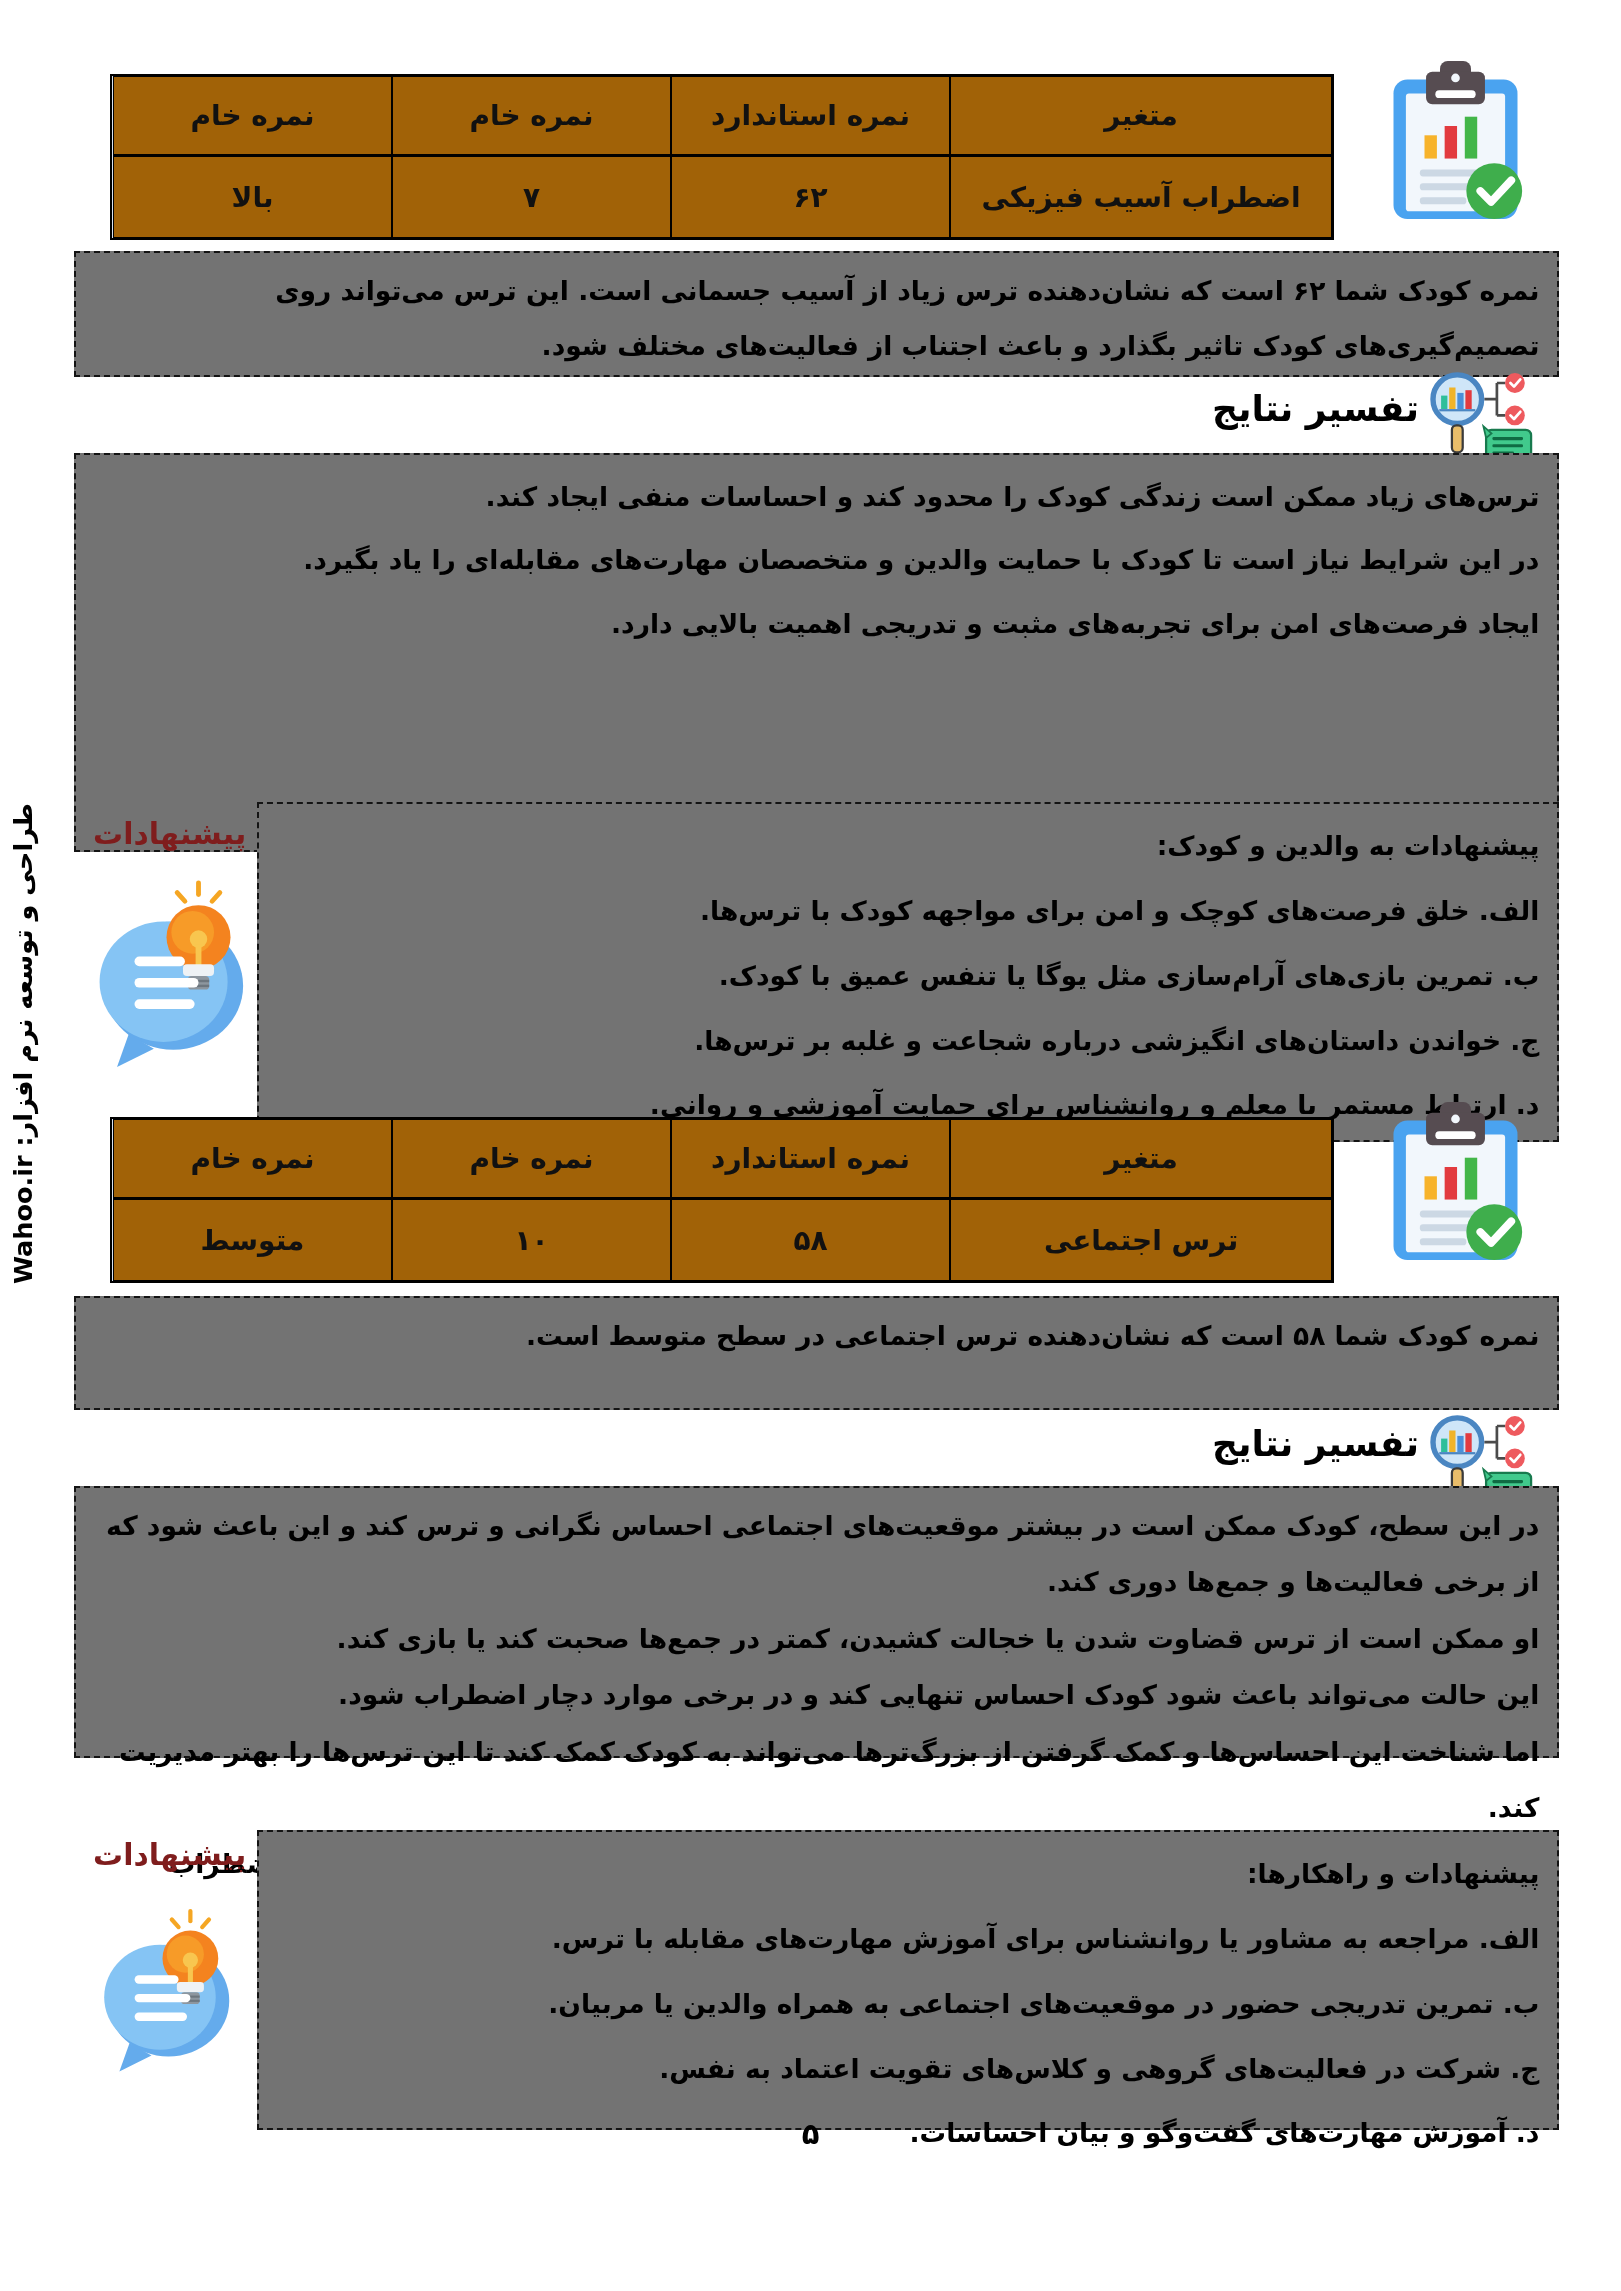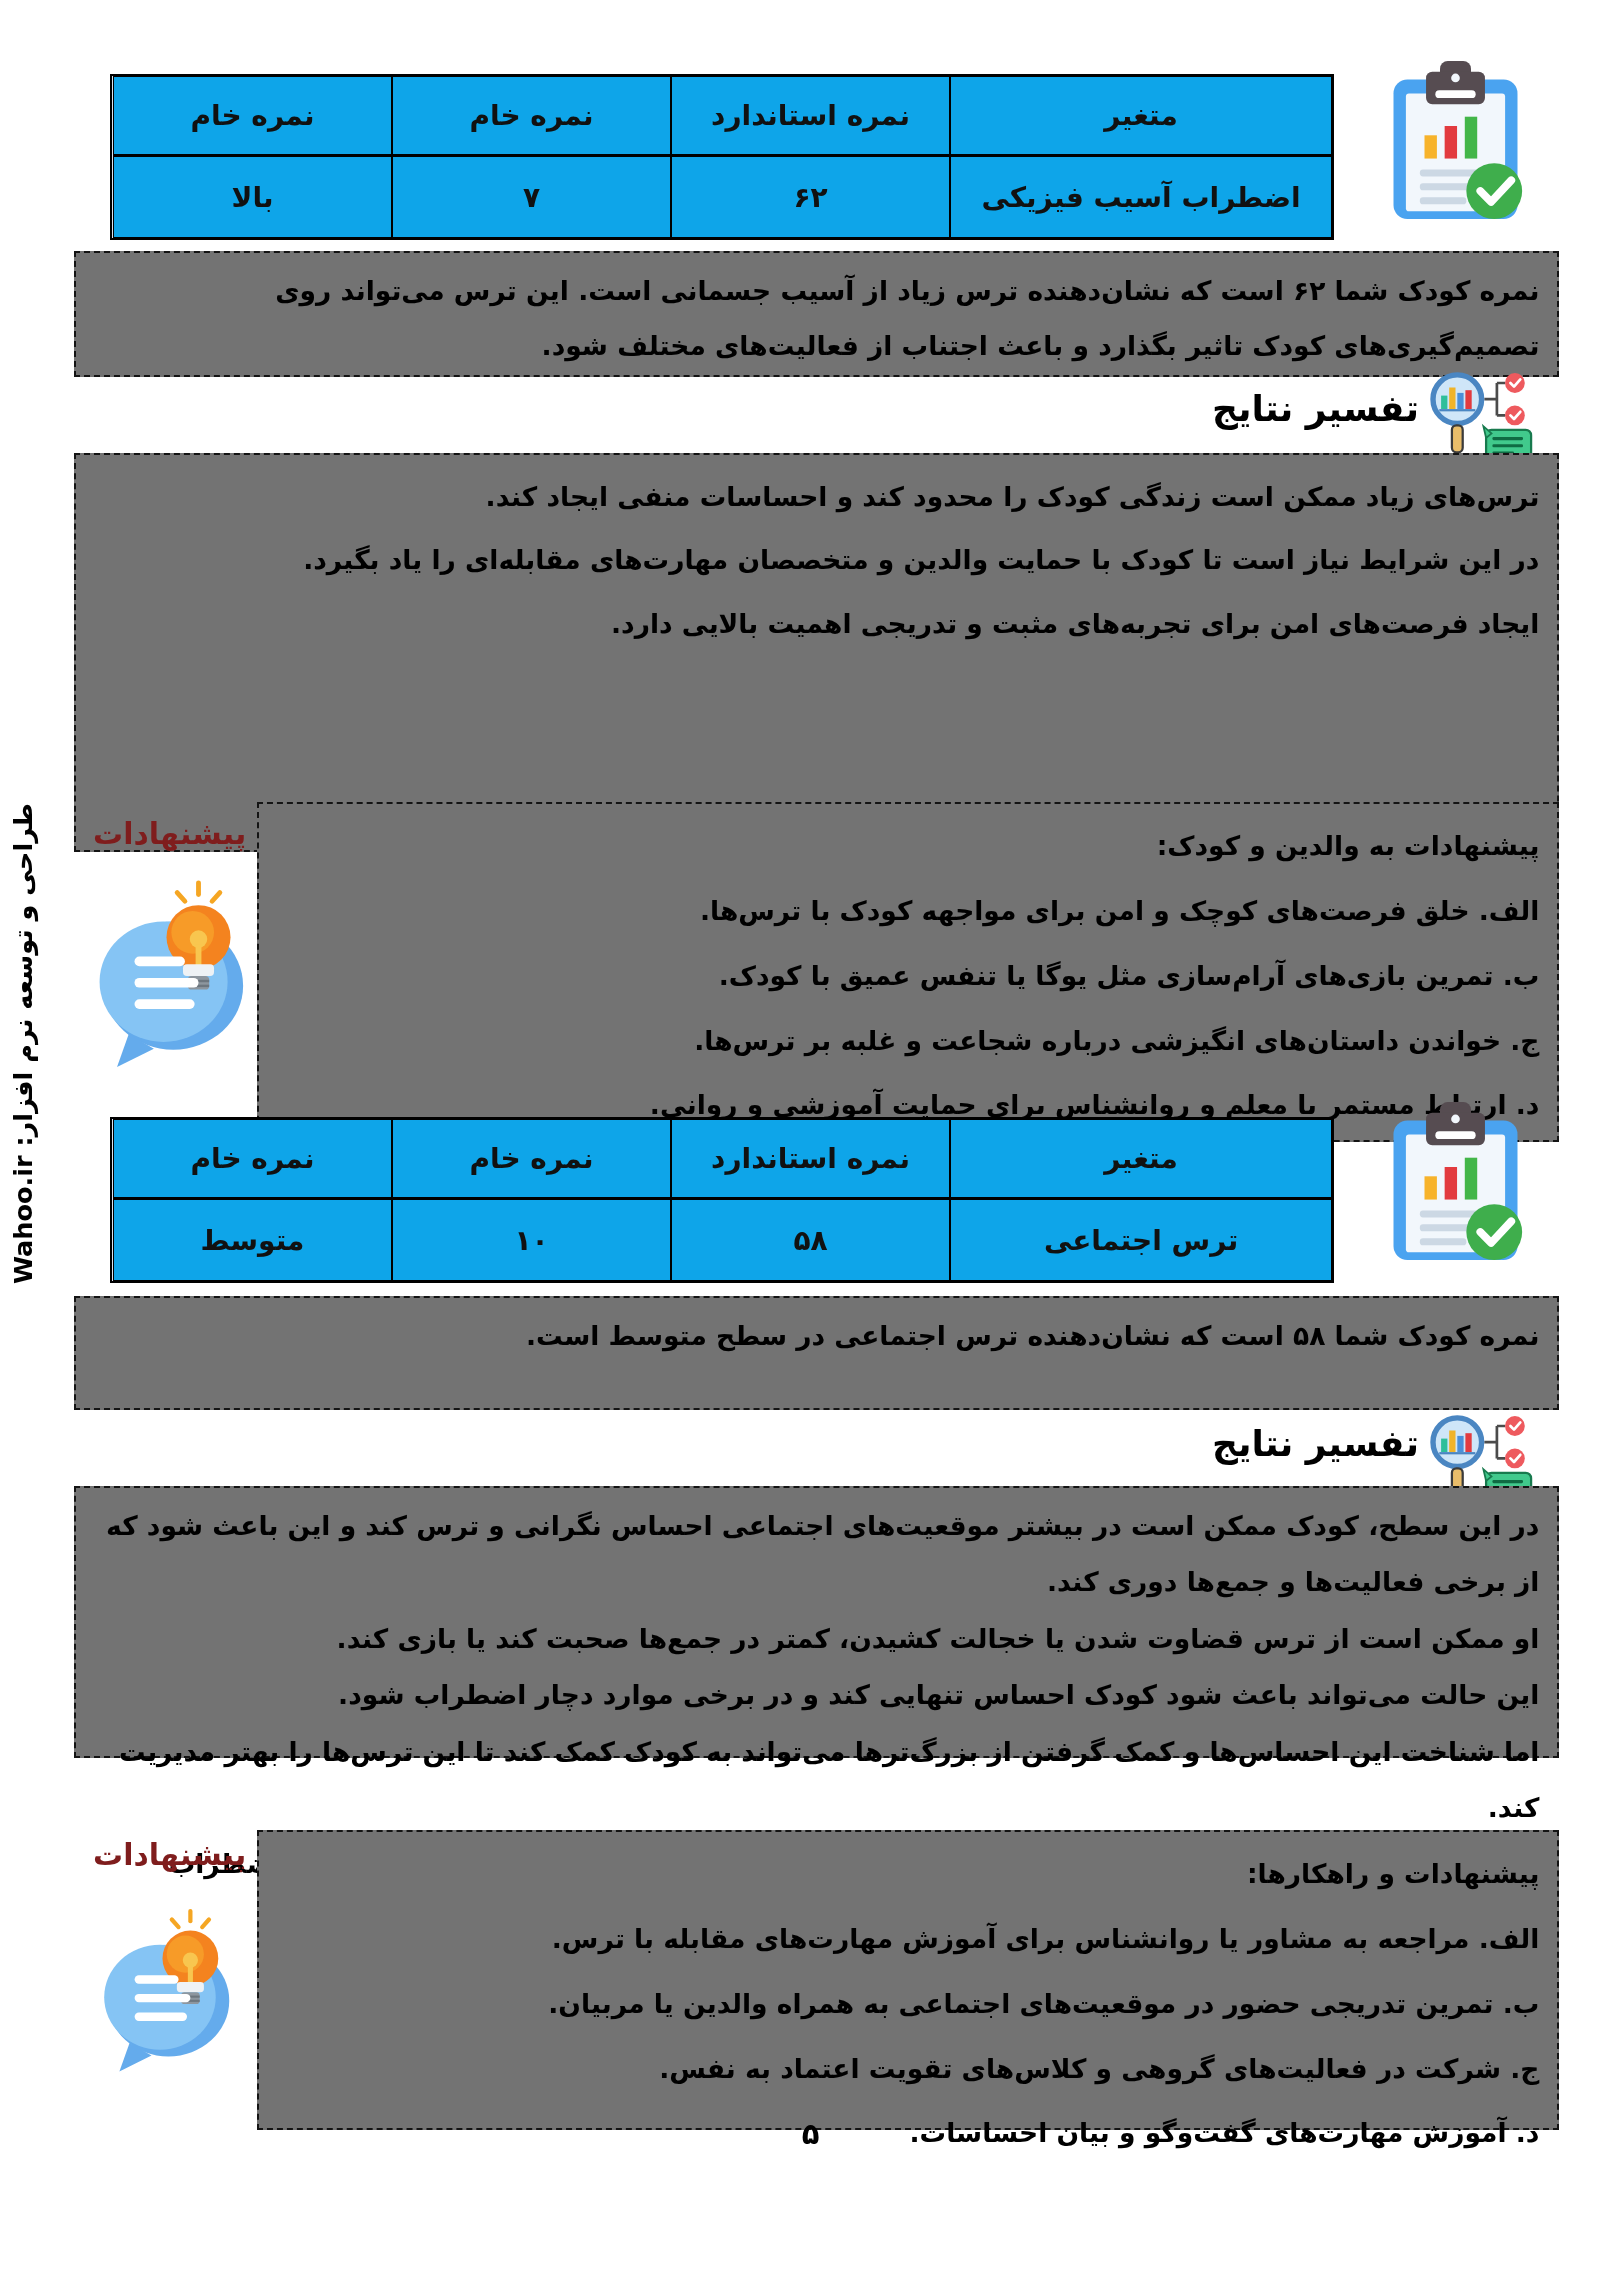--- a/index.html
+++ b/index.html
@@ -9,21 +9,21 @@
   
   .credit{position:absolute;left:-293px;top:1021px;width:647px;height:45px;
           transform:rotate(-90deg);transform-origin:center;direction:rtl;
           text-align:center;font-weight:bold;font-size:25.5px;color:#000;white-space:nowrap;}
 
   
   .stable{position:absolute;left:110px;width:1220px;display:grid;
           grid-template-columns:382px 279px 279px 279px;grid-template-rows:80px 82px;
           direction:rtl;border:2.9px solid #000;background:#d9e3f0;}
   .stable .cell{display:flex;align-items:center;justify-content:center;
-          border:1.5px solid #000;font-weight:bold;font-size:28px;background:#0ea5e9;}
+          border:1.5px solid #000;font-weight:bold;font-size:28px;background:#a16207;}
   .stable .head{border-bottom:2.9px solid #000;}
   .t1{top:74px;} .t2{top:1117px;}
 
   
   .pbox{position:absolute;left:74px;width:1485px;background:#737373;
         border:2px dashed #141414;direction:rtl;box-sizing:border-box;
         padding:9.8px 17.6px 9.8px 17.6px;font-weight:bold;font-size:26.5px;color:#000;}
   .pbox p{margin:0;text-align:right;}
   .nb1{top:251px;height:126px;} .nb1 p{line-height:2.1;}
   .ib1{top:453px;height:399px;} .ib1 p{line-height:2.4;}

